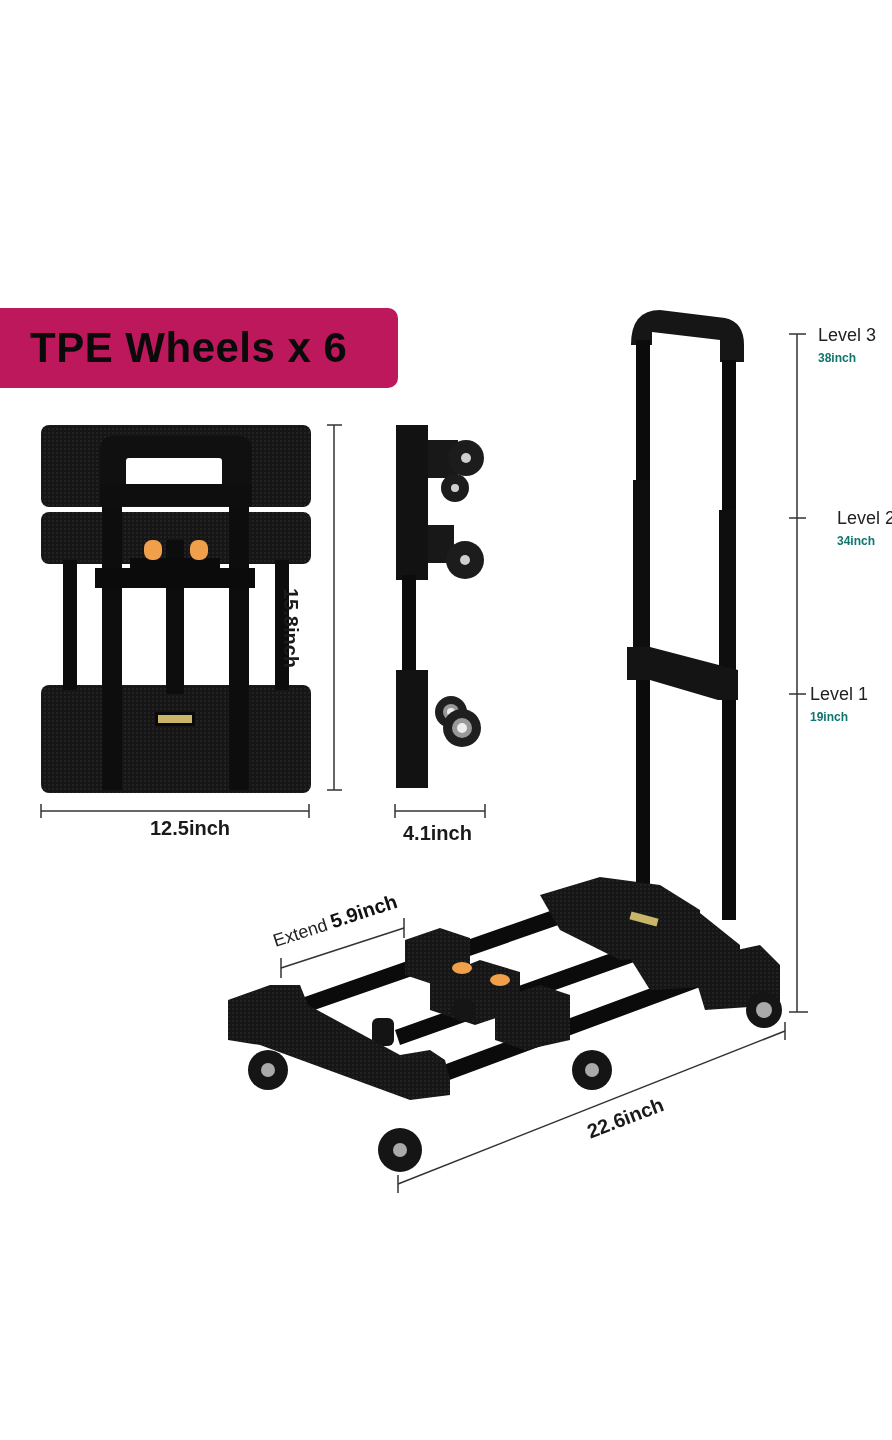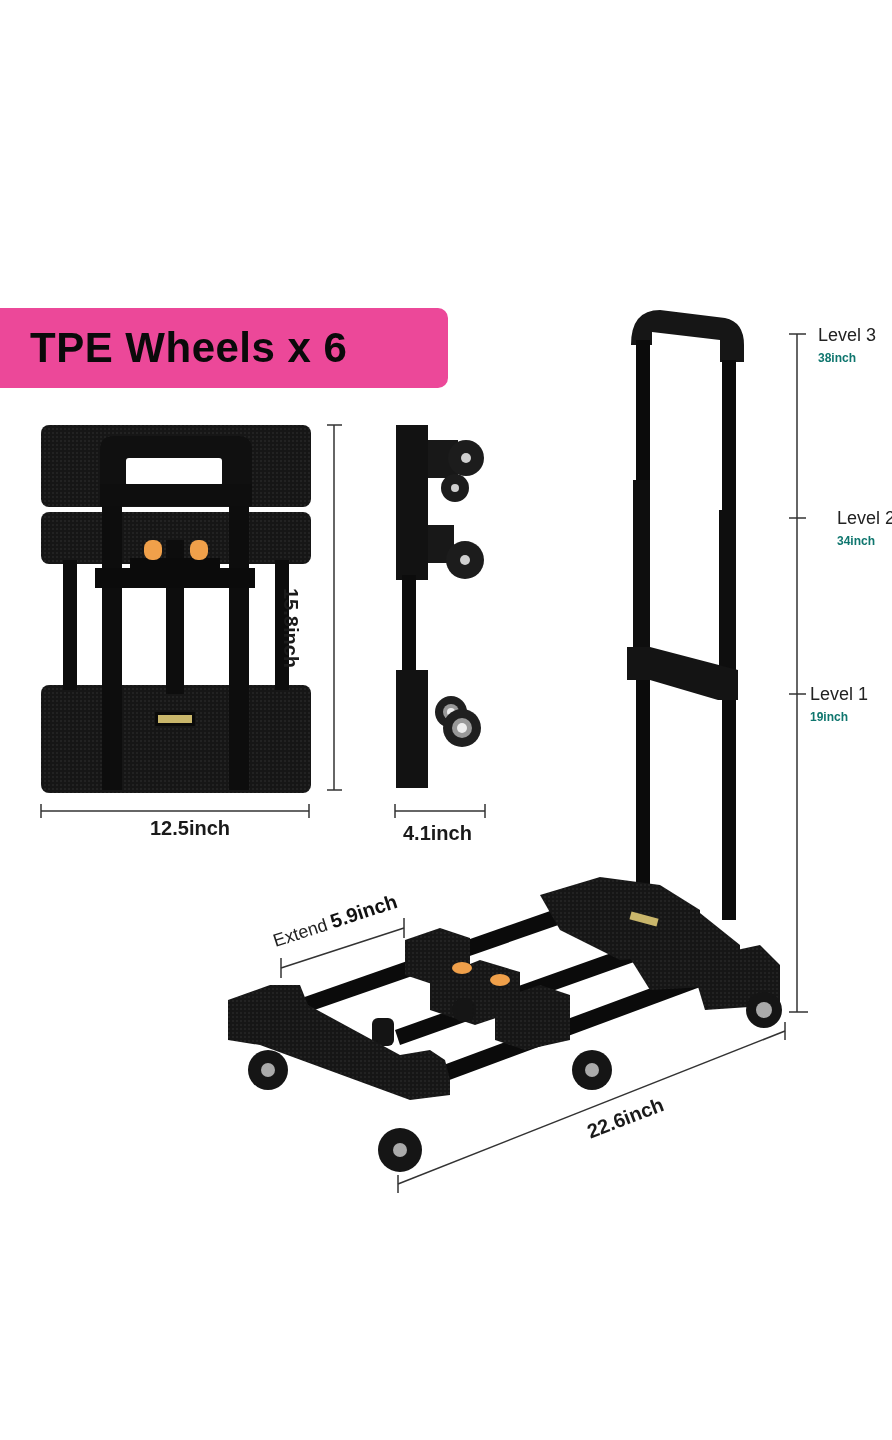--- a/index.html
+++ b/index.html
@@ -1,18 +1,18 @@
 <!DOCTYPE html>
 <html><head>
 <meta charset="utf-8">
 <style>
   html,body{margin:0;padding:0;background:#ffffff;}
   body{width:892px;height:1440px;position:relative;overflow:hidden;font-family:"Liberation Sans",sans-serif;color:#111;}
   .abs{position:absolute;}
-  .banner{left:0;top:308px;width:448px;height:80px;background:#ec4899;border-radius:0 10px 10px 0;}
+  .banner{left:0;top:308px;width:398px;height:80px;background:#be185d;border-radius:0 10px 10px 0;}
   .banner-text{position:absolute;left:30px;top:14px;font-size:42px;font-weight:bold;letter-spacing:0.5px;color:#0a0a0a;line-height:52px;white-space:nowrap;}
   .dim-label{font-size:20px;font-weight:bold;color:#1a1a1a;white-space:nowrap;}
   .level-label{font-size:18px;color:#222;line-height:22px;white-space:nowrap;}
   .level-value{font-size:12px;font-weight:bold;color:#0f766e;line-height:24px;white-space:nowrap;}
   svg{position:absolute;left:0;top:0;}
 </style>
 </head>
 <body>
 
 <div class="abs banner">

